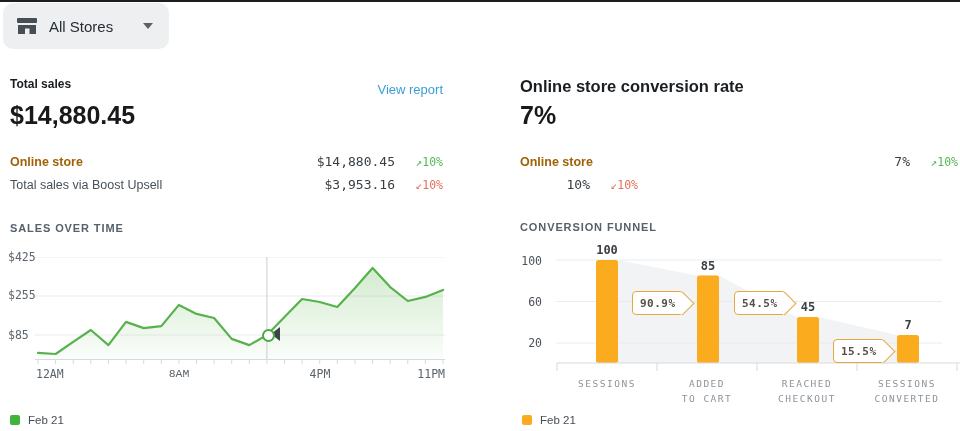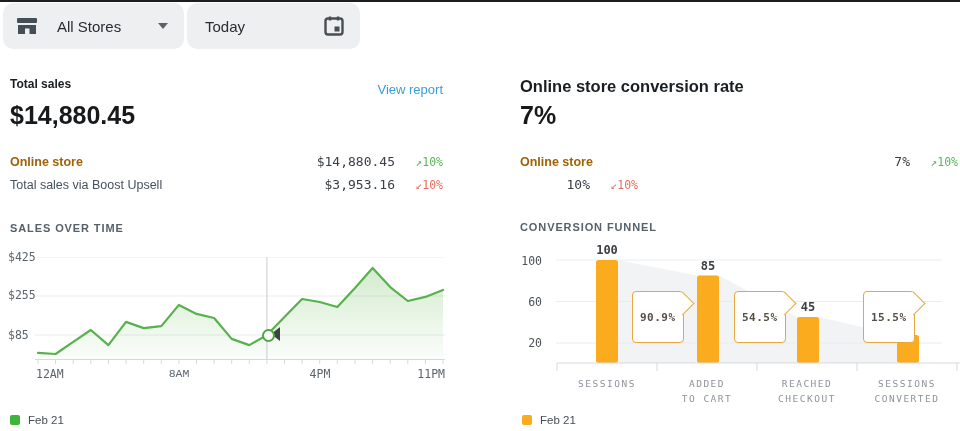--- a/index.html
+++ b/index.html
@@ -4,21 +4,21 @@
 <style>
   html,body{margin:0;padding:0;background:#fff;}
   .stage{position:relative;width:960px;height:431px;background:#ffffff;overflow:hidden;
          font-family:"Liberation Sans",sans-serif;color:#21262b;}
   .mono{font-family:"DejaVu Sans Mono",monospace;}
   .top-edge{position:absolute;top:0;left:0;right:0;height:2px;background:#1b1e20;}
 
   
   .tbtn{position:absolute;top:3px;height:46px;background:#edeff0;border-radius:10px;
         display:flex;align-items:center;cursor:pointer;box-sizing:border-box;}
-  .tbtn.store{left:3px;width:181px;padding:0 16px 0 13px;gap:8px;}
+  .tbtn.store{left:3px;width:166px;padding:0 16px 0 13px;}
   .tbtn.date{left:187px;width:173px;padding:0 14px 0 18px;}
   .tbtn .lbl{font-size:15px;font-weight:500;color:#272d33;}
   .store .lbl{margin-left:11px;}
   .spacer{flex:1;}
   .chev{width:0;height:0;border-left:5px solid transparent;border-right:5px solid transparent;
         border-top:6px solid #5a6168;}
 
   
   .ptitle{position:absolute;font-weight:700;color:#1a1e22;}
   .ptitle.l{left:10px;top:77px;font-size:12px;}
@@ -64,27 +64,27 @@
            border-radius:5px;display:flex;align-items:center;padding:0 12px;box-sizing:border-box;z-index:3;}
   .tooltip .sq{width:10px;height:10px;border-radius:2px;background:#3ec13e;}
   .tooltip .t{margin-left:8px;font-size:13px;color:#c6ccd2;}
   .tooltip .v{font-size:13.5px;font-weight:700;color:#ffffff;}
   .tt-arrow{position:absolute;left:271px;top:327px;width:0;height:0;z-index:3;
             border-top:7px solid transparent;border-bottom:7px solid transparent;
             border-right:9px solid #3d4349;}
 
   
   .badge{position:absolute;top:291px;height:22px;background:#fff;border:1.5px solid #e5a83f;
-         border-radius:4px;display:flex;align-items:center;padding:14px 7px;z-index:2;}
+         border-radius:4px;display:flex;align-items:center;padding:0 7px;z-index:2;}
   .badge::after{content:"";position:absolute;right:-8.5px;top:3px;width:16px;height:16px;background:#fff;
          border-top:1.5px solid #e5a83f;border-right:1.5px solid #e5a83f;transform:rotate(45deg);}
   .badge span{position:relative;z-index:1;font-size:11px;font-weight:700;color:#564f45;letter-spacing:.5px;}
   .badge.b1{left:632px;}
   .badge.b2{left:734px;}
-  .badge.b3{left:863px;}
+  .badge.b3{left:833px;margin-top:48px;}
 
   
   .fcat{position:absolute;top:376px;width:100px;text-align:center;font-size:9.5px;
         letter-spacing:1.5px;color:#8d939b;line-height:15px;}
 
   
   .legend{position:absolute;top:414px;display:flex;align-items:center;}
   .legend.l{left:10px;}
   .legend.r{left:522px;}
   .legend .sq{width:10px;height:10px;border-radius:2px;margin-right:8px;}
@@ -97,30 +97,20 @@
   <div class="top-edge"></div>
 
   <div class="tbtn store">
     <svg width="22" height="20" viewBox="0 0 22 20">
       <rect x="1" y="2" width="20" height="5" rx="1" fill="#474f56"></rect>
       <path d="M2 9 h18 v9 h-6.5 v-5.5 h-4.5 v5.5 H2 z" fill="#474f56"></path>
     </svg>
     <span class="lbl">All Stores</span>
     <span class="spacer"></span>
     <span class="chev"></span>
-  </div>
-  <div class="tbtn date">
-    <span class="lbl">Today</span>
-    <span class="spacer"></span>
-    <svg width="24" height="24" viewBox="0 0 24 24">
-      <rect x="3.5" y="4.5" width="17" height="16" rx="2.5" fill="none" stroke="#474f56" stroke-width="2.4"></rect>
-      <line x1="8" y1="2.5" x2="8" y2="6.5" stroke="#474f56" stroke-width="2.4"></line>
-      <line x1="16" y1="2.5" x2="16" y2="6.5" stroke="#474f56" stroke-width="2.4"></line>
-      <rect x="12.5" y="12.5" width="5" height="5" fill="#474f56"></rect>
-    </svg>
   </div>
 
   <div class="ptitle l">Total sales</div>
   <div class="viewreport">View report</div>
   <div class="bigval l">$14,880.45</div>
 
   <div class="metrics l">
     <div class="mrow">
       <span class="mlabel b">Online store</span>
       <span class="mval mono">$14,880.45</span>

